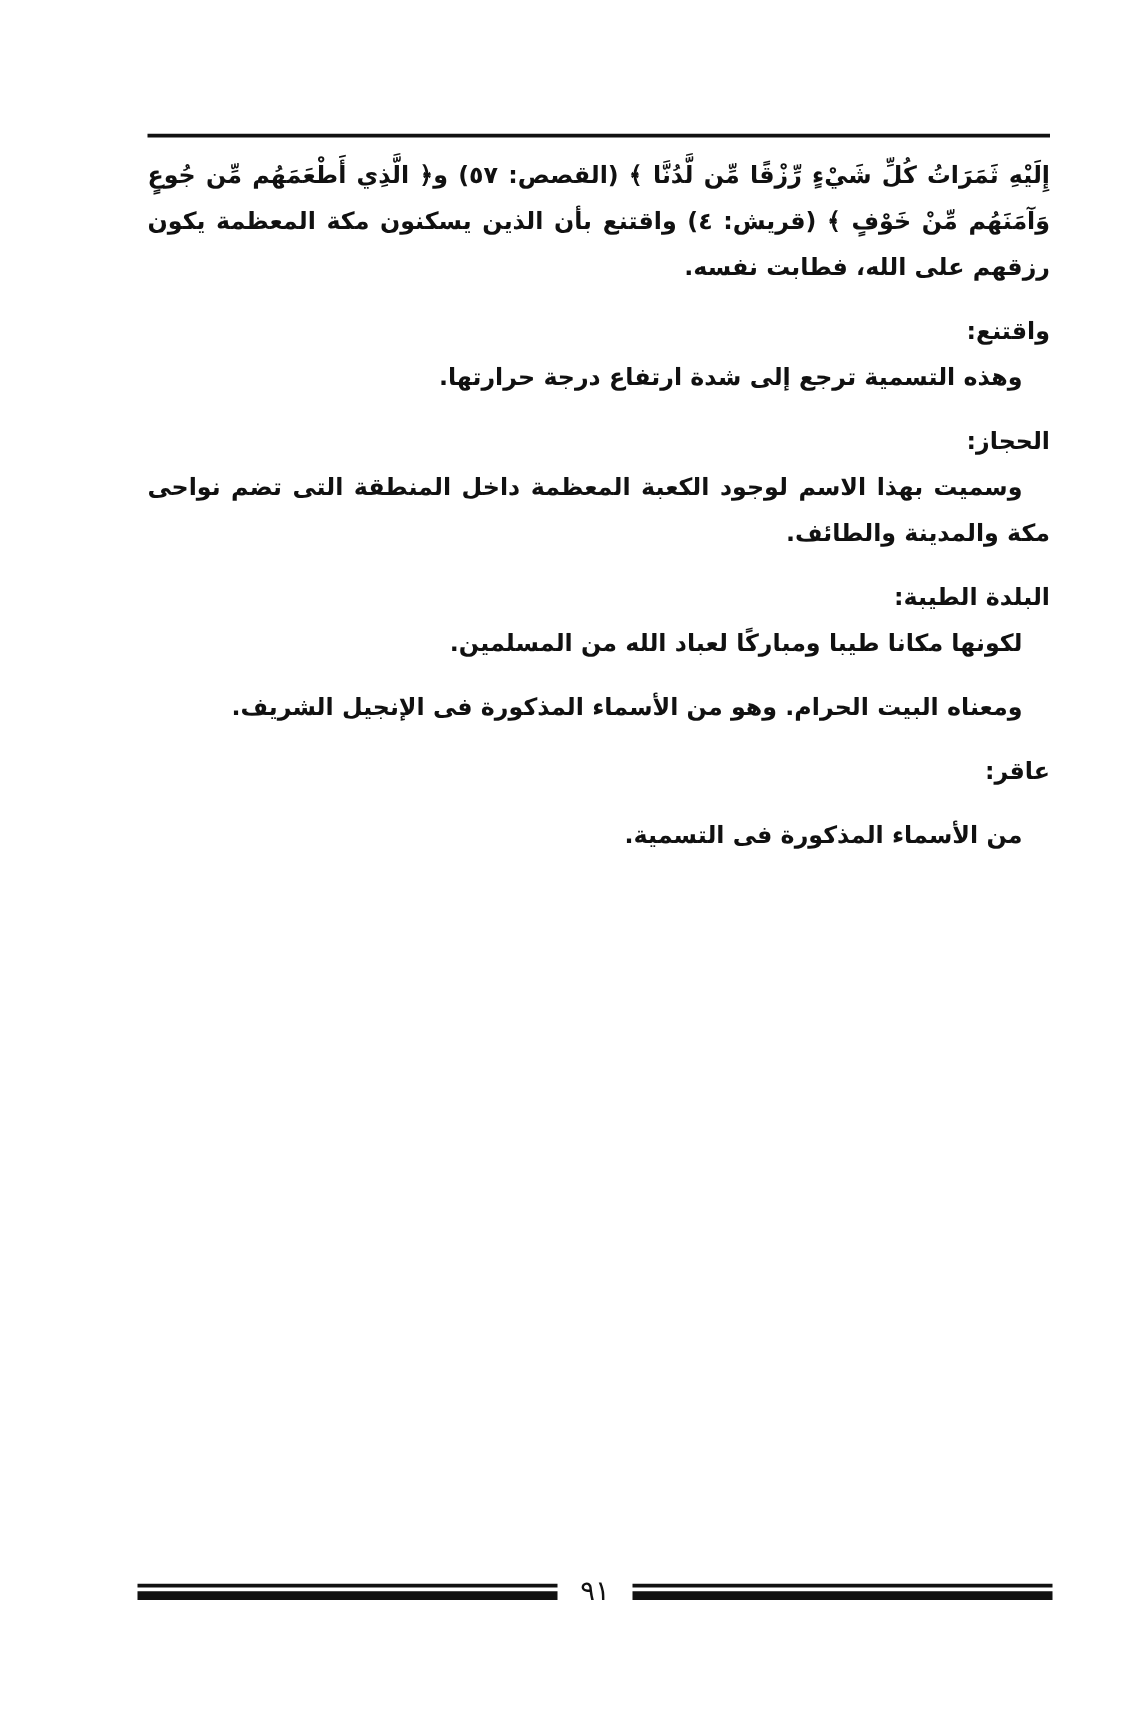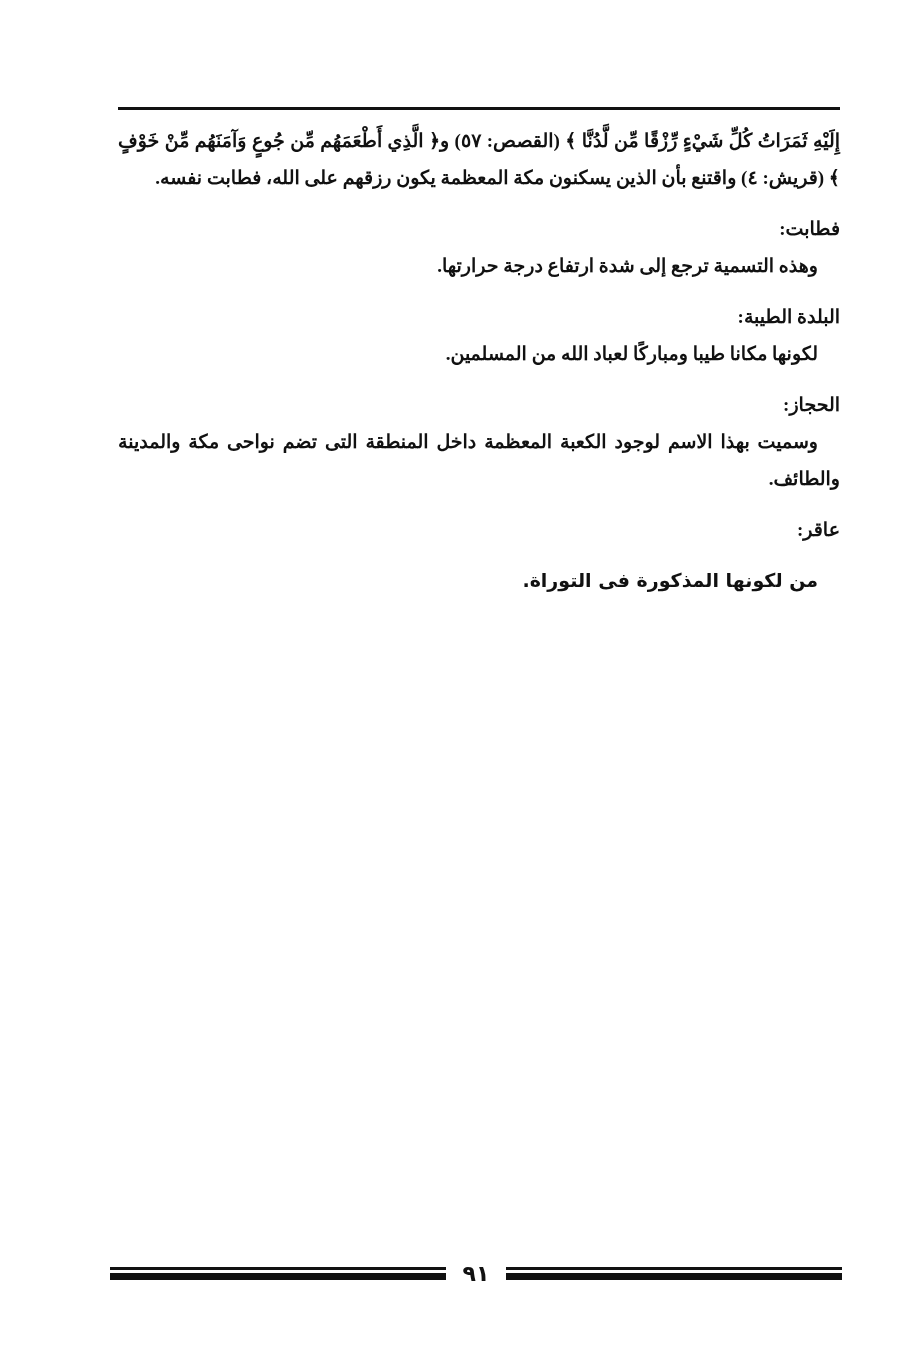--- a/index.html
+++ b/index.html
@@ -16,65 +16,66 @@
       direction: rtl; text-align: justify;
     }
     .para {
       font-size: 19px; line-height: 37px; margin: 0; font-weight: bold;
       text-align-last: right;
     }
     .para.indent { text-indent: 22px; }
     .heading {
       font-size: 19px; font-weight: 900; margin: 0; line-height: 37px;
     }
-    .block { margin-bottom: 14px; font-family: Liberation Serif, serif; }
+    .block { margin-bottom: 14px; }
     .footer {
       position: absolute; left: 110px; top: 1262px; width: 732px; height: 22px;
       display: flex; align-items: center; direction: ltr;
     }
     .rule-group { flex: 1; display: flex; flex-direction: column; gap: 3px; }
     .rule-thin { height: 3px; background: #111; }
     .rule-thick { height: 7px; background: #111; }
     .page-num {
-      width: 60px; text-align: center; font-size: 22px; font-weight: bold;
+      width: 60px; text-align: center; font-size: 22px; font-weight: normal;
       font-family: "DejaVu Sans", sans-serif;
     }
   </style>
 </head>
 <body>
 
 <div class="top-rule"></div>
 
 <div class="page-text">
   <p class="para block">إِلَيْهِ ثَمَرَاتُ كُلِّ شَيْءٍ رِّزْقًا مِّن لَّدُنَّا ﴾ (القصص: ٥٧) و﴿ الَّذِي أَطْعَمَهُم مِّن جُوعٍ وَآمَنَهُم مِّنْ خَوْفٍ ﴾ (قريش: ٤) واقتنع بأن الذين يسكنون مكة المعظمة يكون رزقهم على الله، فطابت نفسه.</p>
 
   <div class="block">
-    <p class="heading">فطابت:</p>
+    <p class="heading">واقتنع:</p>
     <p class="para indent">وهذه التسمية ترجع إلى شدة ارتفاع درجة حرارتها.</p>
+  </div>
+
+  <div class="block">
+    <p class="heading">الحجاز:</p>
+    <p class="para indent">وسميت بهذا الاسم لوجود الكعبة المعظمة داخل المنطقة التى تضم نواحى مكة والمدينة والطائف.</p>
   </div>
 
   <div class="block">
     <p class="heading">البلدة الطيبة:</p>
     <p class="para indent">لكونها مكانا طيبا ومباركًا لعباد الله من المسلمين.</p>
   </div>
 
   <div class="block">
-    <p class="heading">الحجاز:</p>
-    <p class="para indent">وسميت بهذا الاسم لوجود الكعبة المعظمة داخل المنطقة التى تضم نواحى مكة والمدينة والطائف.</p>
-  </div>
-
-  <div class="block">
+    <p class="para indent">ومعناه البيت الحرام. وهو من الأسماء المذكورة فى الإنجيل الشريف.</p>
   </div>
 
   <div class="block">
     <p class="heading">عاقر:</p>
   </div>
 
   <div>
-    <p class="para indent">من لكونها المذكورة فى التوراة.</p>
+    <p class="para indent">من الأسماء المذكورة فى التسمية.</p>
   </div>
 </div>
 
 <div class="footer">
   <div class="rule-group">
     <div class="rule-thin"></div>
     <div class="rule-thick"></div>
   </div>
   <div class="page-num">٩١</div>
   <div class="rule-group">

